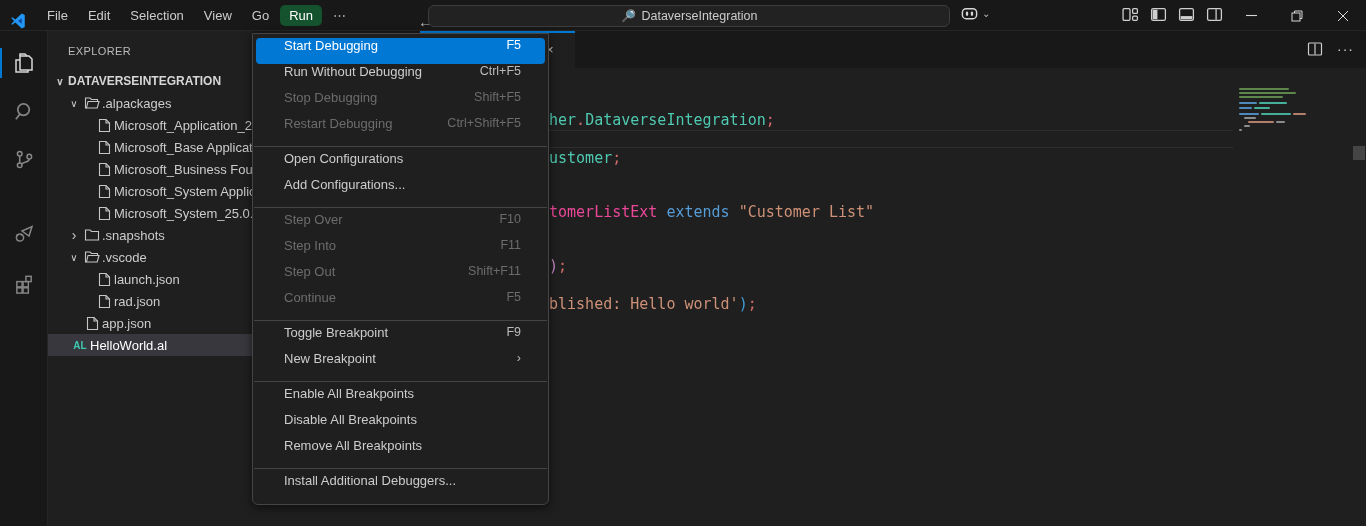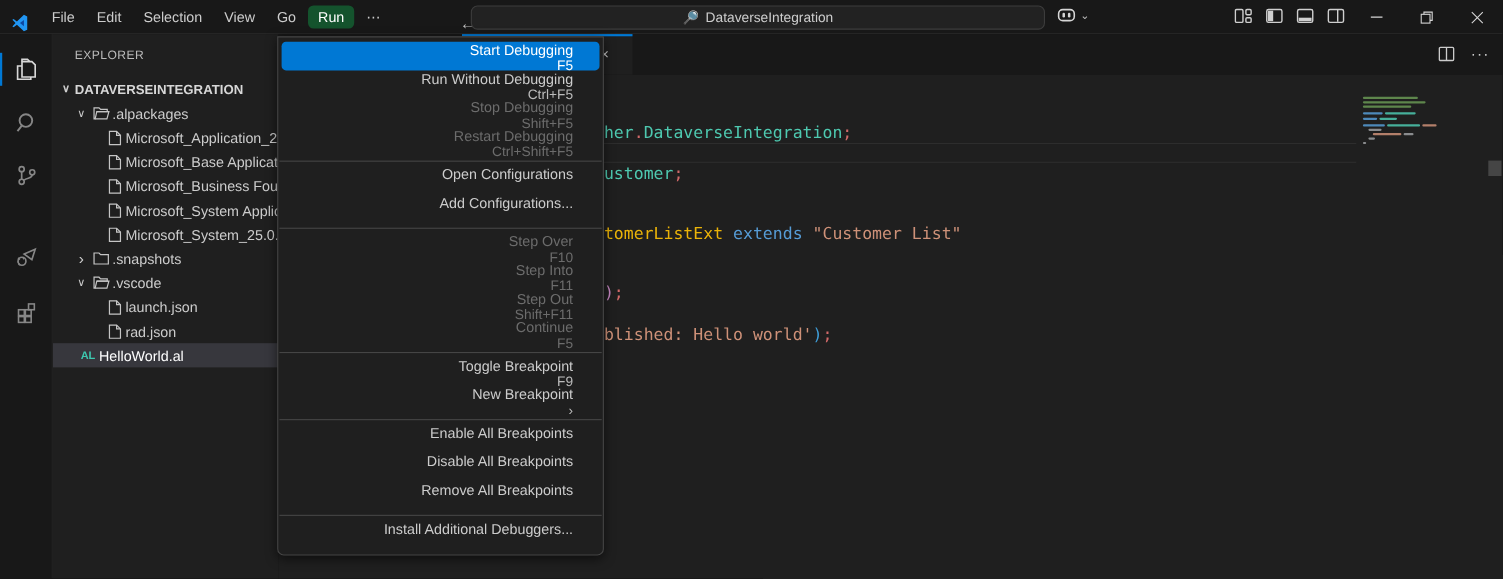--- a/index.html
+++ b/index.html
@@ -62,21 +62,21 @@
   .h-rule { position:absolute; left:0; height:1px; background:#2d2d2d; }
   #minimap { position:absolute; left:984px; top:18px; width:100px; height:200px; }
   .mm-bar { position:absolute; height:2px; border-radius:1px; opacity:.85; }
   #scrollbar-thumb { position:absolute; right:1px; top:78px; width:12px; height:14px; background:#5a5a5a; opacity:.65; }
 
   
   #runmenu { position:absolute; left:252px; top:33px; width:297px; background:#1f1f1f;
     border:1px solid #454545; border-radius:0 0 6px 6px; padding:4px 0 5px 0;
     box-shadow:0 3px 10px rgba(0,0,0,.55); z-index:50; font-size:13px; }
   .menu-item { height:26px; margin:0 3px; padding:0 24px 0 28px; display:flex;
-    align-items:flex-end; justify-content:space-between; border-radius:4px; color:#cccccc; cursor:default;flex-direction:column; }
+    align-items:flex-start; justify-content:space-between; border-radius:4px; color:#cccccc; cursor:default; }
   .menu-item .shortcut { color:#bbbbbb; font-size:12.5px; }
   .menu-item.disabled, .menu-item.disabled .shortcut { color:#6c6c6c; }
   .menu-item.highlighted { background:#0078d4; color:#ffffff; }
   .menu-item.highlighted .shortcut { color:#ffffff; }
   .menu-sep { height:1px; background:#454545; margin:4px 1px; }
   .submenu-arrow { font-size:14px; }
 </style>
 </head>
 <body>
 
@@ -284,20 +284,29 @@
         </div>
         <div class="tree-row" style="padding-left: 46px;">
           <span class="tw ticon">
             <svg width="13" height="15" viewBox="0 0 13 15" fill="none" stroke="#c5c5c5" stroke-width="1.1">
               <path d="M1.5 1.5 H8 L11.5 5 V13.5 H1.5 Z"></path>
               <path d="M8 1.5 V5 H11.5"></path>
             </svg>
           </span>
           <span class="tlabel">rad.json</span>
         </div>
+        <div class="tree-row" style="padding-left: 34px;">
+          <span class="tw ticon">
+            <svg width="13" height="15" viewBox="0 0 13 15" fill="none" stroke="#c5c5c5" stroke-width="1.1">
+              <path d="M1.5 1.5 H8 L11.5 5 V13.5 H1.5 Z"></path>
+              <path d="M8 1.5 V5 H11.5"></path>
+            </svg>
+          </span>
+          <span class="tlabel">app.json</span>
+        </div>
         <div class="tree-row selected" style="padding-left: 22px;">
           <span class="tw al-badge">AL</span>
           <span class="tlabel">HelloWorld.al</span>
         </div>
       </div>
   </div>
 
   <div id="tabbar">
     <div id="active-tab"></div>
     <div id="tab-accent"></div>
@@ -308,21 +317,21 @@
         <line x1="8" y1="2.5" x2="8" y2="13.5" stroke="#cccccc" stroke-width="1.2"></line>
       </svg>
       <span style="font-size:14px; letter-spacing:1px;">···</span>
     </div>
   </div>
 
   <div id="editor">
     <div id="code-layer">
         <div class="code-line" style="top: 43px; left: 296px;"><span style="color: rgb(78, 201, 176);">her</span><span style="color: rgb(209, 105, 105);">.</span><span style="color: rgb(78, 201, 176);">DataverseIntegration</span><span style="color: rgb(209, 105, 105);">;</span></div>
         <div class="code-line" style="top: 81px; left: 296px;"><span style="color: rgb(78, 201, 176);">ustomer</span><span style="color: rgb(209, 105, 105);">;</span></div>
-        <div class="code-line" style="top: 135px; left: 296px;"><span style="color: #eab308;">tomerListExt</span><span style="color: rgb(204, 204, 204);"> </span><span style="color: rgb(86, 156, 214);">extends</span><span style="color: rgb(204, 204, 204);"> </span><span style="color: rgb(206, 145, 120);">"Customer List"</span></div>
+        <div class="code-line" style="top: 135px; left: 296px;"><span style="color: #ec4899;">tomerListExt</span><span style="color: rgb(204, 204, 204);"> </span><span style="color: rgb(86, 156, 214);">extends</span><span style="color: rgb(204, 204, 204);"> </span><span style="color: rgb(206, 145, 120);">"Customer List"</span></div>
         <div class="code-line" style="top: 189px; left: 296px;"><span style="color: rgb(197, 134, 192);">)</span><span style="color: rgb(209, 105, 105);">;</span></div>
         <div class="code-line" style="top: 227px; left: 296px;"><span style="color: rgb(206, 145, 120);">blished: Hello world'</span><span style="color: rgb(63, 156, 214);">)</span><span style="color: rgb(209, 105, 105);">;</span></div>
         <div class="h-rule" style="top: 62px; width: 980px;"></div>
         <div class="h-rule" style="top: 79px; width: 980px;"></div>
       </div>
     <div id="minimap">
         <div class="mm-bar" style="top: 2px; left: 2px; width: 50px; background: rgb(106, 153, 85);"></div>
         <div class="mm-bar" style="top: 6px; left: 2px; width: 57px; background: rgb(106, 153, 85);"></div>
         <div class="mm-bar" style="top: 10px; left: 2px; width: 44px; background: rgb(106, 153, 85);"></div>
         <div class="mm-bar" style="top: 16px; left: 2px; width: 18px; background: rgb(86, 156, 214);"></div>

